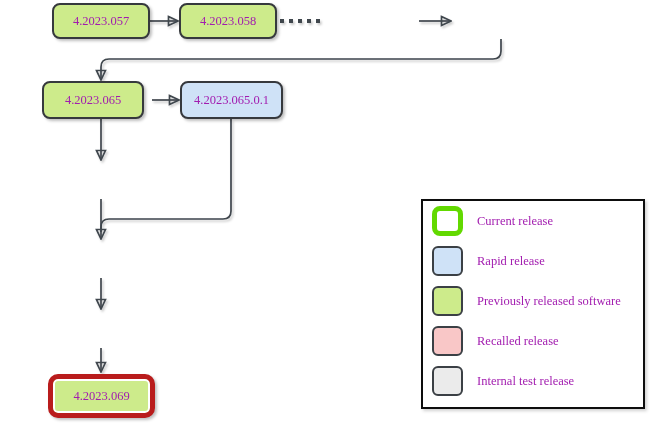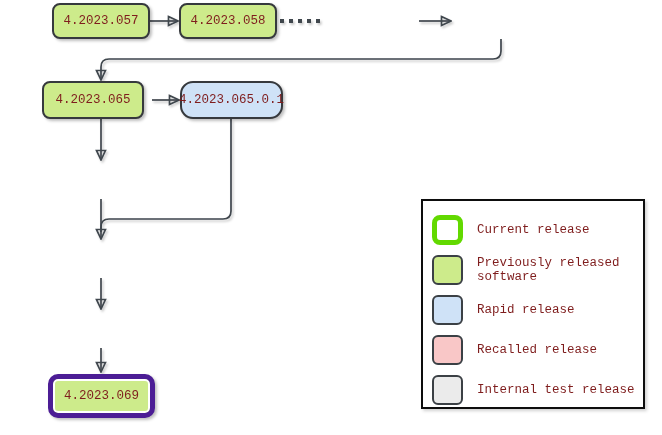--- a/index.html
+++ b/index.html
@@ -1,58 +1,57 @@
 <!DOCTYPE html>
 <html><head>
 <meta charset="utf-8">
 <style>
   html,body{margin:0;padding:0;background:#fff;}
   #canvas{
     position:relative;
     width:662px;height:435px;
     background:#ffffff;
-    font-family:Liberation Mono, monospace;
-    color:#7f1d1d;
+    font-family:Liberation Serif, serif;
+    color:#a21caf;
     overflow:hidden;
   }
   
   .node{
     position:absolute;
     box-sizing:border-box;
     display:flex;align-items:center;justify-content:center;
     font-size:12.5px;
     background:#cdeb8b;
     border:2px solid #36393d;
     border-radius:8px;
     box-shadow:2px 2px 3px rgba(0,0,0,0.25);
     width:102px;height:38px;
     white-space:nowrap;
   }
   .r1{width:98px;height:36px;}
-  .rapid{background:#cfe2f7;width:103px;border-radius:13px;}
+  .rapid{background:#cfe2f7;width:103px;}
   .current{
-    border:5px solid #4c1d95;
+    border:5px solid #b91c1c;
     border-radius:10px;
     width:107px;height:44px;
     box-shadow:inset 0 0 0 2px #ffffff, 2px 2px 3px rgba(0,0,0,0.25);
   }
   
   svg.edges{position:absolute;left:0;top:0;}
   svg.edges path{fill:none;stroke:#3f464d;stroke-width:1.7px;}
   svg.edges path.dotted{stroke-width:4px;stroke-dasharray:4 5;}
   
   .legend{
     position:absolute;
     left:421px;top:199px;
     width:224px;height:210px;
     box-sizing:border-box;
     background:#fff;
     border:2px solid #0d0d0d;
     box-shadow:2px 2px 3px rgba(0,0,0,0.18);
-    padding-top:9px;
   }
   .legend-row{
     display:flex;align-items:center;
     height:40px;
     padding-left:9px;
   }
   .swatch{
     box-sizing:border-box;
     width:31px;height:30px;
     border:2px solid #3b4045;
@@ -101,26 +100,26 @@
   <div class="node rapid" style="left:180px;top:81px">4.2023.065.0.1</div>
 
   <div class="node current" style="left:48px;top:374px">4.2023.069</div>
 
   <div class="legend">
     <div class="legend-row">
       <span class="swatch current-sw"></span>
       <span class="legend-label">Current release</span>
     </div>
     <div class="legend-row">
+      <span class="swatch rapid-sw"></span>
+      <span class="legend-label">Rapid release</span>
+    </div>
+    <div class="legend-row">
       <span class="swatch released-sw"></span>
       <span class="legend-label">Previously released software</span>
-    </div>
-    <div class="legend-row">
-      <span class="swatch rapid-sw"></span>
-      <span class="legend-label">Rapid release</span>
     </div>
     <div class="legend-row">
       <span class="swatch recalled-sw"></span>
       <span class="legend-label">Recalled release</span>
     </div>
     <div class="legend-row">
       <span class="swatch internal-sw"></span>
       <span class="legend-label">Internal test release</span>
     </div>
   </div>

